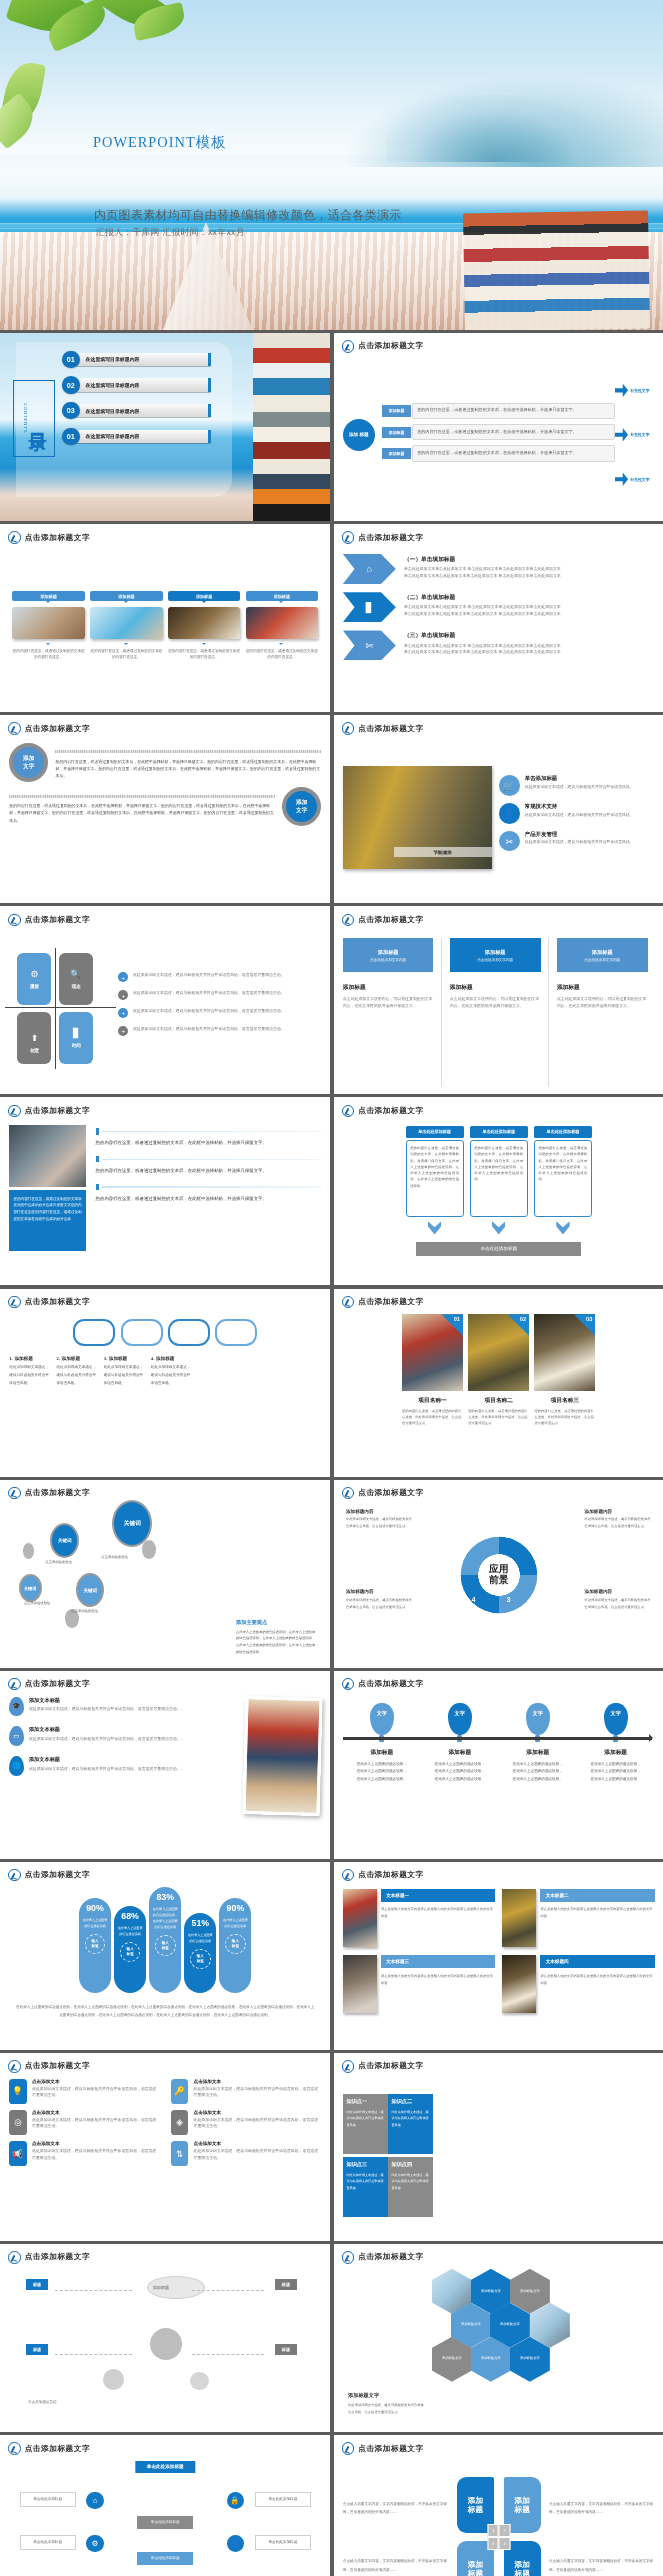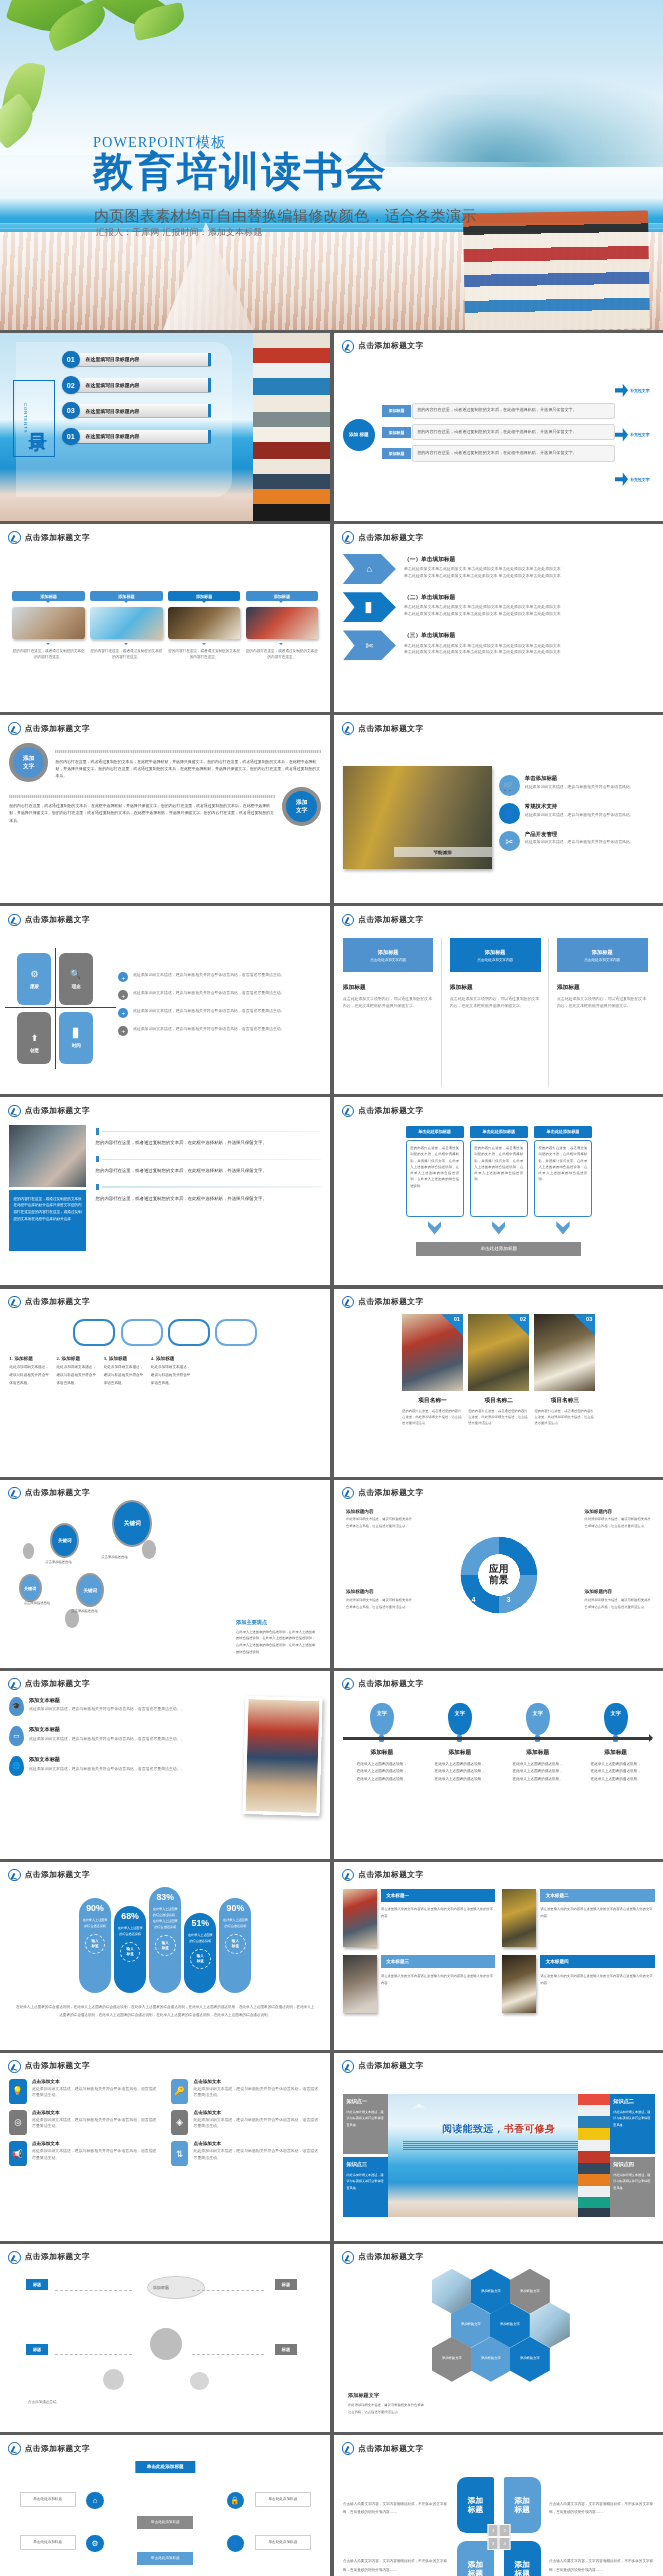--- a/index.html
+++ b/index.html
@@ -43,21 +43,21 @@
   .hero .l6{left:-10.3px;top:103px;width:46px;height:36px;transform:rotate(-40deg);background:linear-gradient(160deg,#d6ec9e,#8cc44f);}
   .hero .sail{position:absolute;left:155px;bottom:0;width:98px;height:108px;
      background:linear-gradient(100deg,rgba(255,255,255,.95),rgba(235,222,214,.9));
      clip-path:polygon(52% 0,100% 100%,8% 100%);opacity:.9;}
 
   .hero .txtwrap{position:absolute;left:0;top:0;width:100%;height:100%;}
   .hero .kicker{position:absolute;left:93px;top:133px;font-family:"Liberation Serif","DejaVu Serif",serif;
       font-size:14.4px;letter-spacing:1px;color:#1f7ec4;}
   .hero .maintitle{position:absolute;left:93px;top:150px;font-size:40px;font-weight:bold;color:#1173bd;
       letter-spacing:2.1px;line-height:1.05;white-space:nowrap;}
-  .hero .sub{position:absolute;left:94px;top:207px;font-size:15px;color:#5a5a5a;letter-spacing:0.3px;}
+  .hero .sub{position:absolute;left:94px;top:207px;font-size:12px;color:#5a5a5a;letter-spacing:0.3px;}
   .hero .meta{position:absolute;left:96px;top:227px;font-size:8.8px;color:#6b6b6b;letter-spacing:0.3px;}
 
   
   .grid{display:grid;grid-template-columns:1fr 1fr;gap:3.1px;background:#5c5c5c;padding:3.1px 0 0 0;}
   .slide{position:relative;background:#ffffff;height:188px;overflow:hidden;}
   .slide-hd{display:flex;align-items:center;gap:4.1px;padding:7.2px 0 0 8.2px;}
   .pen-ico{width:12.4px;height:12.4px;border:1px solid #1769b0;border-radius:50%;position:relative;flex:0 0 auto;}
   .pen-ico:before{content:"";position:absolute;left:3.1px;top:2.6px;width:2.1px;height:6.7px;background:#1769b0;
       transform:rotate(28deg);border-radius:0.5px;}
   .pen-ico:after{content:"";position:absolute;left:2.6px;top:8.2px;width:5.2px;height:1px;background:#1769b0;transform:rotate(20deg);}
@@ -374,23 +374,22 @@
     <div class="sail"></div>
     <div class="bookstack"></div>
     <div class="leaf l1"></div>
     <div class="leaf l2"></div>
     <div class="leaf l3"></div>
     <div class="leaf l4"></div>
     <div class="leaf l5"></div>
     <div class="leaf l6"></div>
     <div class="txtwrap">
       <div class="kicker">POWERPOINT模板</div>
-      <div class="maintitle">教育培训读书会</div>
       <div class="sub">内页图表素材均可自由替换编辑修改颜色，适合各类演示</div>
-      <div class="meta">汇报人：千库网  汇报时间：添加文本标题</div>
+      <div class="meta">汇报人：千库网  汇报时间：xx年xx月</div>
     </div>
   </div>
 
   <div class="grid">
 
     <div class="slide">
       <div class="toc">
         <div class="panel"></div>
         <div class="stk"></div>
         <div class="cwrap">
@@ -1111,26 +1110,20 @@
         <div class="side">
           <div class="bx gy">
             <div class="bxh">知识点一</div>
             <div class="bxt">此处添加详细文本描述，建议与标题相关并符合整体语言风格</div>
               </div>
           <div class="bx bl">
             <div class="bxh">知识点三</div>
             <div class="bxt">此处添加详细文本描述，建议与标题相关并符合整体语言风格</div>
               </div>
         </div>
-        <div class="poster">
-          <div class="bird"></div>
-          <div class="ptitle"><span>阅读能致远，</span><i>书香可修身</i></div>
-          <div class="sub"></div>
-          <div class="stk"></div>
-        </div>
         <div class="side">
           <div class="bx bl">
             <div class="bxh">知识点二</div>
             <div class="bxt">此处添加详细文本描述，建议与标题相关并符合整体语言风格</div>
               </div>
           <div class="bx gy">
             <div class="bxh">知识点四</div>
             <div class="bxt">此处添加详细文本描述，建议与标题相关并符合整体语言风格</div>
               </div>
         </div>

